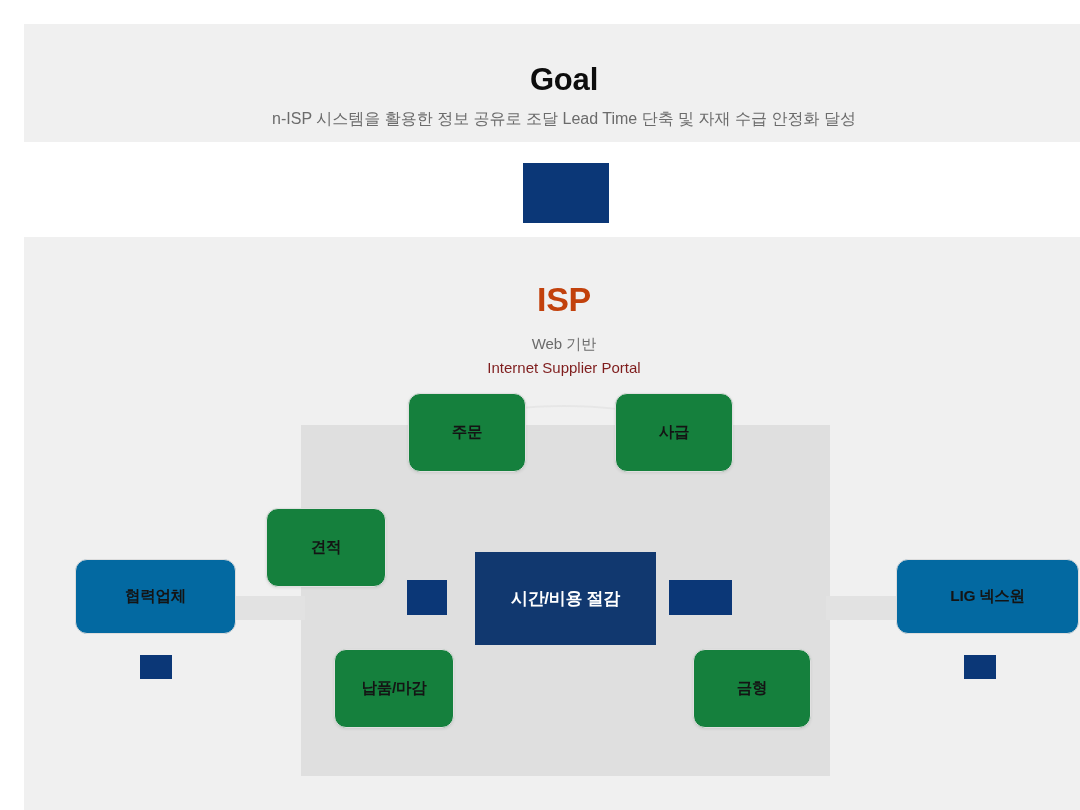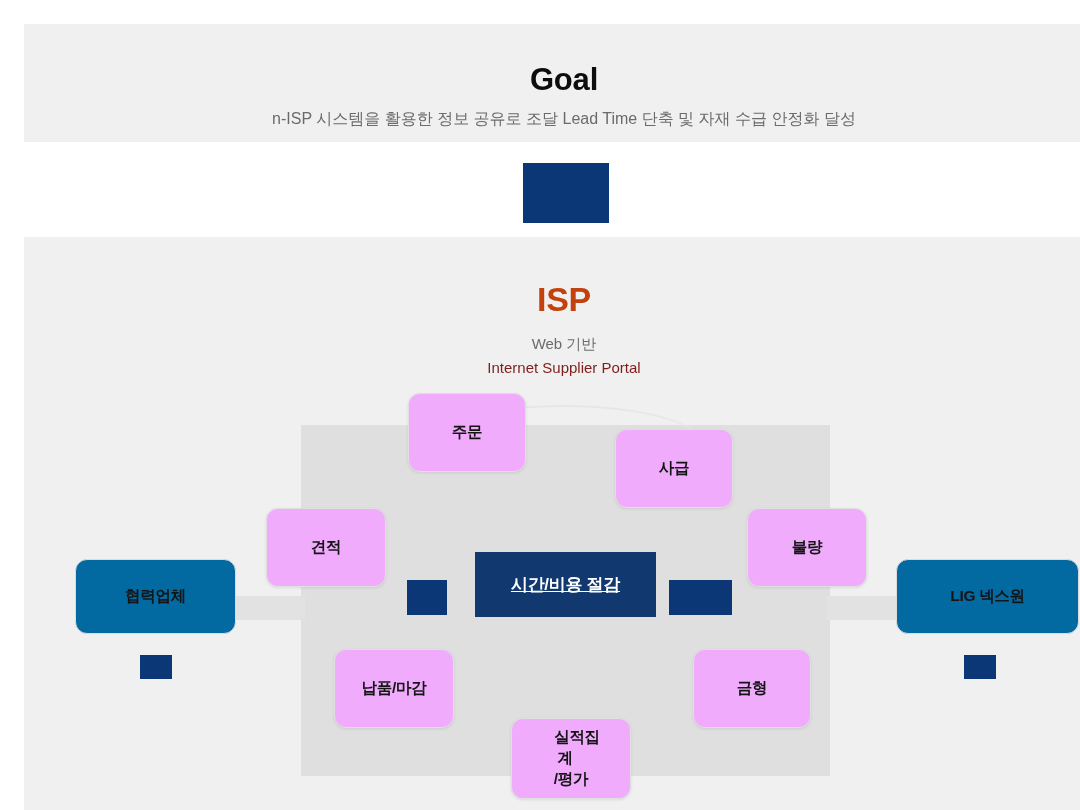--- a/index.html
+++ b/index.html
@@ -130,36 +130,35 @@
   }
   .bar-left   { left: 383px; top: 556px; width: 40px;  height: 35px; }
   .bar-right  { left: 645px; top: 556px; width: 63px;  height: 35px; }
   .bar-under-left  { left: 116px; top: 631px; width: 32px; height: 14px; }
   .bar-under-right { left: 940px; top: 631px; width: 32px; height: 14px; }
 
   
   .center-box {
     position: absolute;
     left: 451px; top: 528px;
-    width: 181px; height: 65px;
+    width: 181px; height: 93px;
     background: #11386f;
     display: flex;
     align-items: center;
     justify-content: center;
     color: #ffffff;
     font-size: 17px;
     font-weight: bold;
     letter-spacing: -0.3px;
-    text-decoration: underline;
   }
 
   
   .node {
     position: absolute;
-    background: #f0abfc;
+    background: #15803d;
     border: 1px solid #e0e0e0;
     border-radius: 12px;
     box-shadow: 0 1px 3px rgba(0,0,0,0.09);
     display: flex;
     align-items: center;
     justify-content: center;
     text-align: center;
     font-size: 15.5px;
     font-weight: bold;
     color: #141414;
@@ -169,21 +168,21 @@
 
   
   .node-actor {
     background: #0369a1;
     border: 1px solid #dcdcdc;
     box-shadow: none;
   }
 
   
   .n-order    { left: 384px; top: 369px; width: 118px; height: 79px; }
-  .n-supply   { left: 591px; top: 369px; width: 118px; height: 79px; margin-top: 36px; }
+  .n-supply   { left: 591px; top: 369px; width: 118px; height: 79px; }
   .n-quote    { left: 242px; top: 484px; width: 120px; height: 79px; }
   .n-defect   { left: 723px; top: 484px; width: 120px; height: 79px; }
   .n-delivery { left: 310px; top: 625px; width: 120px; height: 79px; }
   .n-mold     { left: 669px; top: 625px; width: 118px; height: 79px; }
   .n-perf     { left: 487px; top: 694px; width: 120px; height: 81px; }
 
   .n-partner  { left: 51px;  top: 535px; width: 161px; height: 75px; }
   .n-lignex1  { left: 872px; top: 535px; width: 183px; height: 75px; }
 </style>
 </head>
@@ -224,38 +223,29 @@
   </div>
 
   <div class="node n-supply">
     <span>사급</span>
   </div>
 
   <div class="node n-quote">
     <span>견적</span>
   </div>
 
-  <div class="node n-defect">
-    <span>불량</span>
-  </div>
 
   <div class="node n-delivery">
     <span>납품/마감</span>
   </div>
 
   <div class="node n-mold">
     <span>금형</span>
   </div>
 
-  <div class="node n-perf">
-    <span>
-      <span>실적집계</span><br>
-      <span>/평가</span>
-    </span>
-  </div>
 
   <div class="node node-actor n-partner">
     <span>협력업체</span>
   </div>
 
   <div class="node node-actor n-lignex1">
     <span>LIG 넥스원</span>
   </div>
 
 </div>

